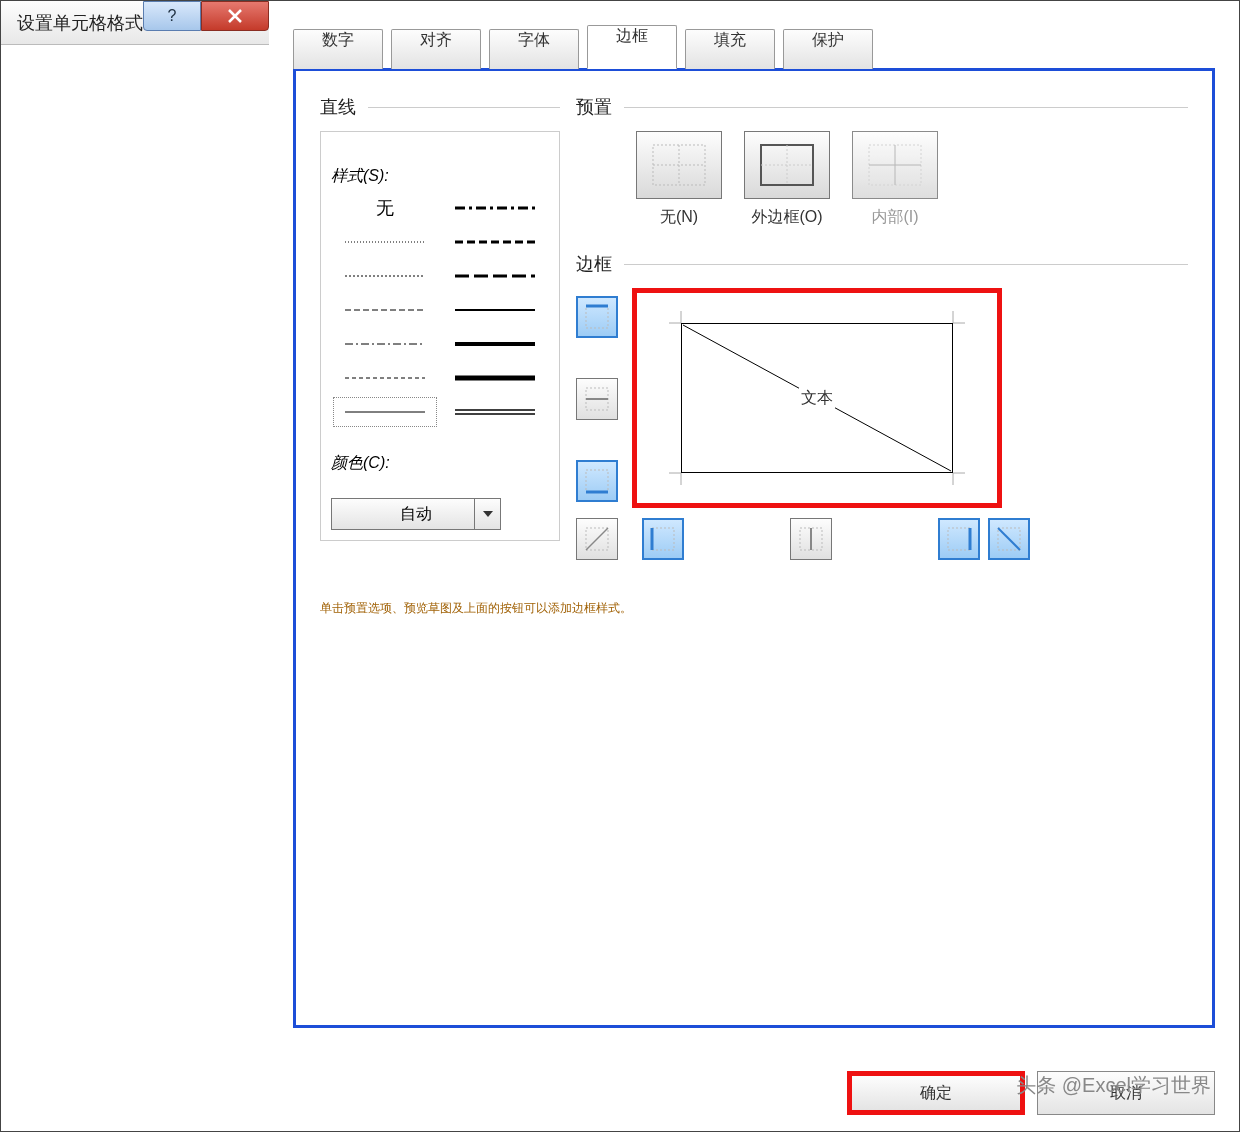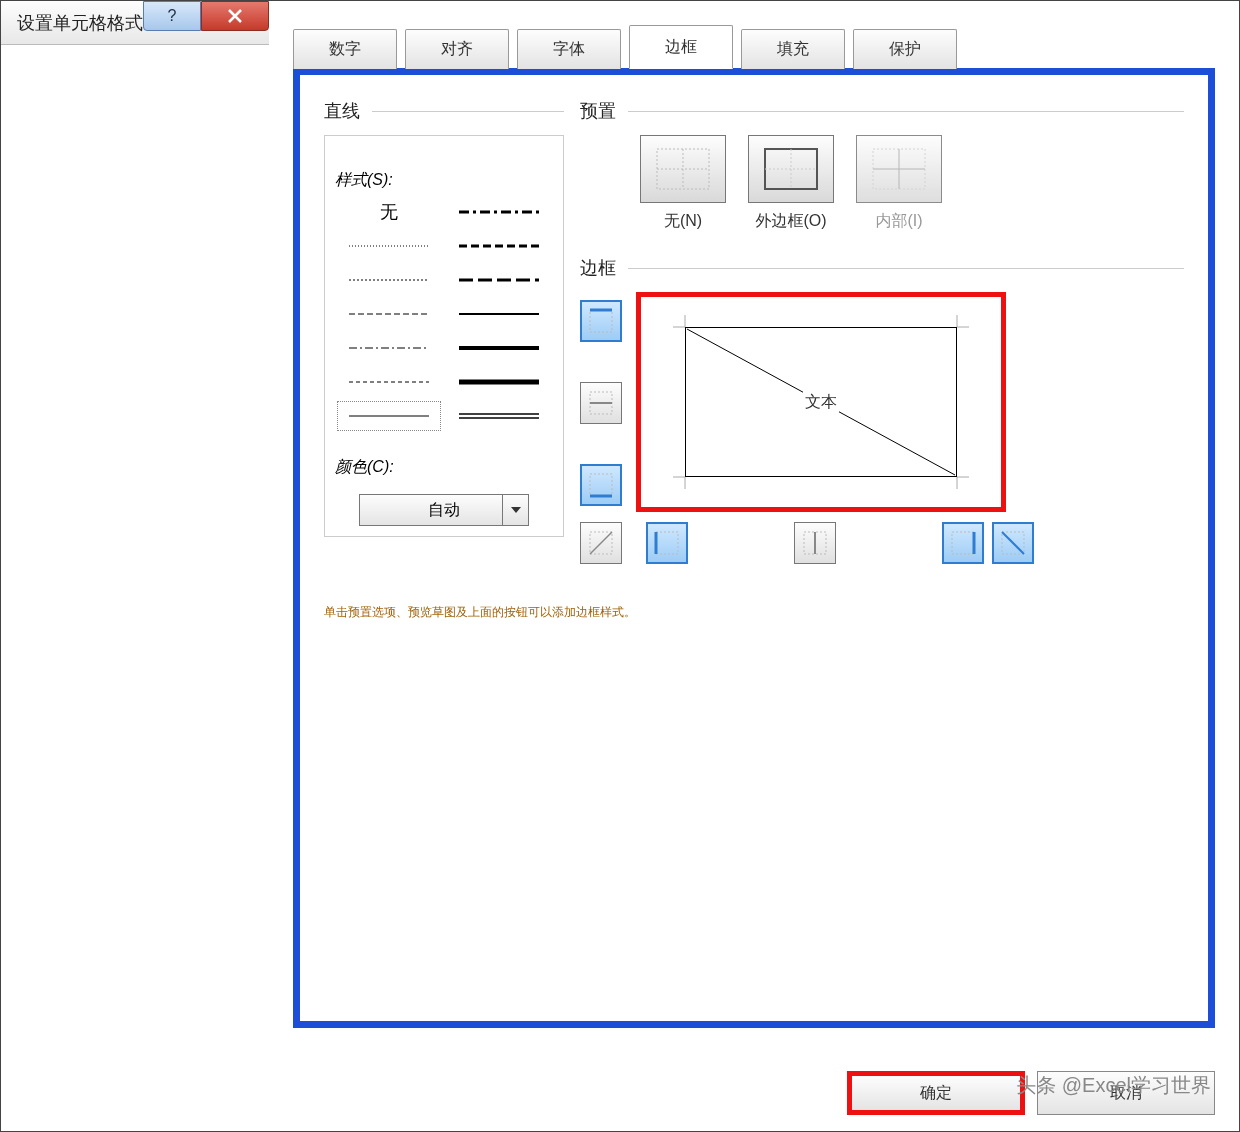--- a/index.html
+++ b/index.html
@@ -7,35 +7,35 @@
 .dialog { width: 1240px; height: 1132px; background: #fff; border: 1px solid #444; position: relative; display: flex; flex-direction: row; }
 .titlebar { height: 44px; background: linear-gradient(#fdfdfd,#e8e8e8); display: flex; align-items: center; justify-content: space-between; border-bottom: 1px solid #bbb; padding-left: 16px; }
 .titlebar .title { color: #222; font-size: 18px; }
 .title-controls { display:flex; height:100%; }
 .tctl { width:58px; height:30px; margin-top:0; display:flex; align-items:center; justify-content:center; border:1px solid #5a7db0; background:linear-gradient(#d9e8fb,#a7c7eb); }
 .tctl.help { border-radius:0 0 0 4px; }
 .tctl.close { width:68px; background:linear-gradient(#e6796f,#c43a2a); border-color:#8a2d22; border-radius:0 0 4px 0; color:#fff; font-weight:bold; }
 .tctl svg { width:20px; height:20px; }
 .content { flex:1; padding: 24px 24px 16px 24px; position: relative; }
 .tabrow { display:flex; align-items:flex-end; position:relative; }
-.tab { width:104px; height:40px; margin-right:8px; background:linear-gradient(#fdfdfd,#e3e3e3); border:1px solid #999; display:flex; align-items:center; justify-content:center; color:#333; border-bottom:none; border-radius:2px 2px 0 0; }
+.tab { width:90px; height:40px; margin-right:8px; background:linear-gradient(#fdfdfd,#e3e3e3); border:1px solid #999; display:flex; align-items:flex-start; justify-content:center; color:#333; border-bottom:none; border-radius:2px 2px 0 0; }
 .tab.active { background:#fff; height:44px; border-bottom:1px solid #fff; position:relative; z-index:2; }
-.tabpanel { border:7px solid #1d4ed8; min-height:960px; margin-top:-1px; background:#fff; padding:24px 24px 36px 24px; }
+.tabpanel { border:3px solid #1d4ed8; min-height:960px; margin-top:-1px; background:#fff; padding:24px 24px 36px 24px; }
 .panel-flex { display:flex; }
 .col-left { width:240px; }
 .col-right { flex:1; padding-left:16px; }
 .group-head { display:flex; align-items:center; margin-bottom:12px; }
 .group-head .gtxt { color:#222; font-size:18px; }
 .group-head .gline { flex:1; height:1px; background:#ccc; margin-left:12px; }
 .style-outer { border:1px solid #ccc; padding:10px; }
 .style-label { margin:24px 0 4px 0;font-style:italic; }
 .style-grid { display:grid; grid-template-columns: 1fr 1fr; gap:4px 6px; padding:2px; border:0; }
 .style-cell { height:30px; display:flex; align-items:center; justify-content:center; }
 .none-cell { font-size:18px; }
-.color-row { display:flex; margin-top:16px;justify-content:center; }
+.color-row { display:flex; margin-top:24px; }
 .color-btn { width:170px; height:32px; border:1px solid #777; background:linear-gradient(#fdfdfd,#e4e4e4); display:flex; align-items:center; justify-content:center; position:relative; }
 .color-btn .dd { position:absolute; right:0; top:0; bottom:0; width:26px; border-left:1px solid #777; display:flex; align-items:center; justify-content:center; }
 .preset-row { display:flex; gap:22px; padding-left:60px; }
 .preset { text-align:center; }
 .preset-btn { width:86px; height:68px; border:1px solid #777; background:linear-gradient(#fdfdfd,#d9d9d9); display:flex; align-items:center; justify-content:center; }
 .preset-btn svg { width:56px; height:44px; }
 .preset-lbl { margin-top:8px; color:#333; }
 .preset-lbl.disabled { color:#999; }
 .border-section { margin-top:24px; }
 .border-layout { display:flex; }

